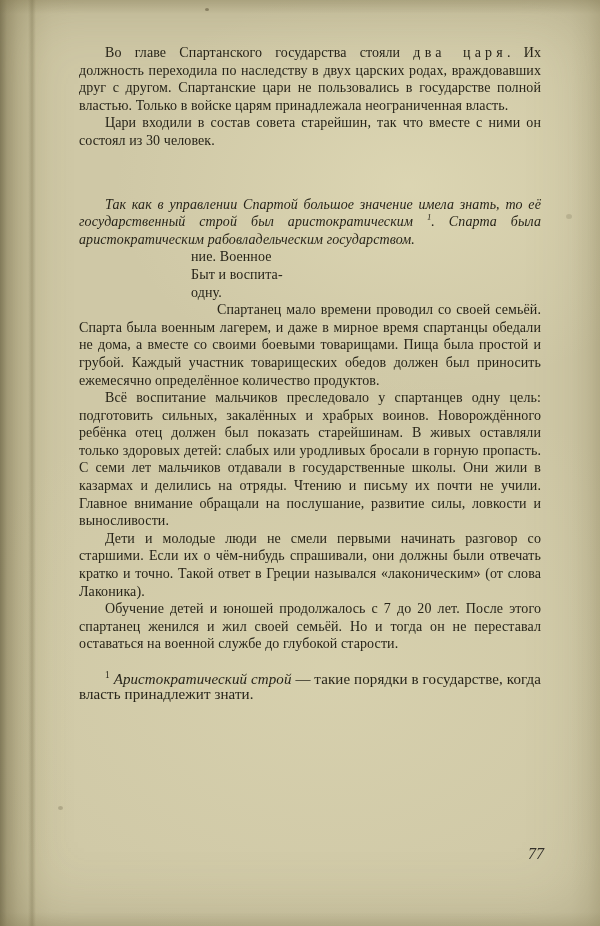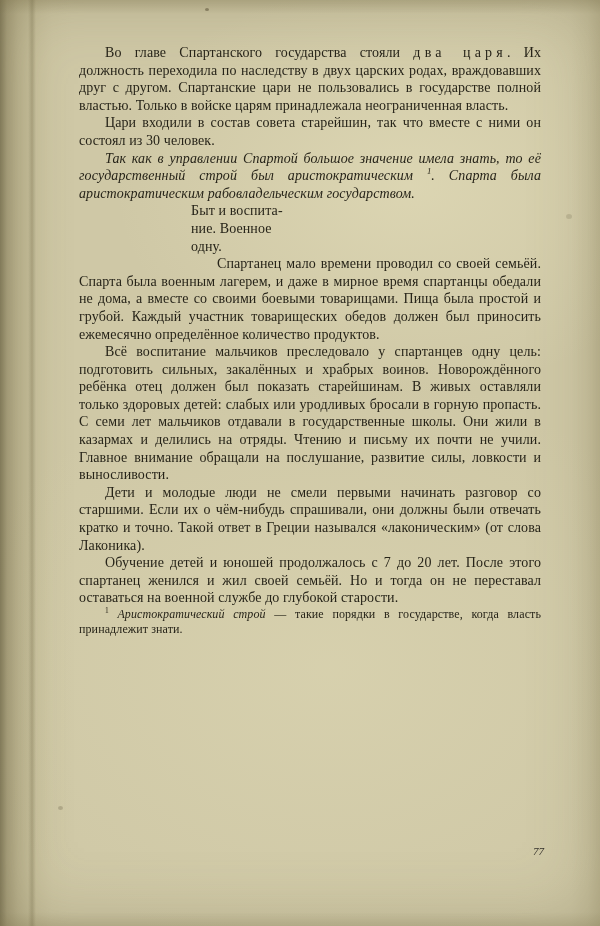--- a/index.html
+++ b/index.html
@@ -35,41 +35,41 @@
   .speck.s2 { left:58px;  top:806px; width:5px; height:4px; opacity:.5; }
   .speck.s3 { left:566px; top:214px; width:6px; height:5px; opacity:.35; }
 
   .text-col {
     position:absolute; left:79px; top:44px; width:462px;
     font-size:14px; line-height:17.6px;
     text-align:justify;
     letter-spacing:0.1px;
   }
   p.para { text-indent:26px; }
-  p.italic-para { font-style:italic; }
+  p.italic-para { font-style:italic;margin-top:46px; }
   .sperr { letter-spacing:0.30em; }
   sup { font-size:0.62em; vertical-align:super; line-height:0; }
 
   .sidehead {
     float:left; width:102px; min-height:66px;
     margin:0 10px 0 0; padding-top:15px;
     font-weight:bold; font-size:11px; line-height:13.5px;
     text-align:center; text-indent:0;
   }
 
   .footnote {
-    margin-top:0;
-    font-size:12px; line-height:14.5px;
+    margin-top:19px;
+    font-size:15px; line-height:14.5px;
     text-indent:26px;
   }
   .footnote .fn-term { font-style:italic; }
 
   .page-number {
     position:absolute; right:56px; top:845px;
-    font-size:11px; font-style:italic; font-weight:normal;
+    font-size:16px; font-style:italic; font-weight:normal;
     color:#33302a;
   }
 </style>
 </head>
 <body>
 
 <div class="page">
   <div class="crease"></div>
   <div class="speck s1"></div>
   <div class="speck s2"></div>
@@ -78,21 +78,21 @@
   <div class="text-col">
 
     <p class="para"><span>Во главе Спартанского государства стояли </span><span class="sperr">два царя</span><span>. Их должность переходила по наследству в двух царских родах, враждовавших друг с другом. Спартанские цари не пользовались в государстве полной властью. Только в войске царям принадлежала неограниченная власть.</span></p>
 
     <p class="para">Цари входили в состав совета старейшин, так что вместе с ними он состоял из 30 человек.</p>
 
     <p class="para italic-para"><span>Так как в управлении Спартой большое значение имела знать, то её государственный строй был аристократическим </span><sup>1</sup><span>. Спарта была аристократическим рабовладельческим государством.</span></p>
 
     <p class="para">
       <span class="sidehead"></span>
-      </p><div>Быт и воспита-</div><div>ние. Военное</div><div>одну.</div>
+      </p><div>ние. Военное</div><div>Быт и воспита-</div><div>одну.</div>
     <p></p>
 
     <p class="para">Спартанец мало времени проводил со своей семьёй. Спарта была военным лагерем, и даже в мирное время спартанцы обедали не дома, а вместе со своими боевыми товарищами. Пища была простой и грубой. Каждый участник товарищеских обедов должен был приносить ежемесячно определённое количество продуктов.</p>
 
     <p class="para">Всё воспитание мальчиков преследовало у спартанцев одну цель: подготовить сильных, закалённых и храбрых воинов. Новорождённого ребёнка отец должен был показать старейшинам. В живых оставляли только здоровых детей: слабых или уродливых бросали в горную пропасть. С семи лет мальчиков отдавали в государственные школы. Они жили в казармах и делились на отряды. Чтению и письму их почти не учили. Главное внимание обращали на послушание, развитие силы, ловкости и выносливости.</p>
 
 
     <p class="para">Дети и молодые люди не смели первыми начинать разговор со старшими. Если их о чём-нибудь спрашивали, они должны были отвечать кратко и точно. Такой ответ в Греции назывался «лаконическим» (от слова Лаконика).</p>
 
     <p class="para">Обучение детей и юношей продолжалось с 7 до 20 лет. После этого спартанец женился и жил своей семьёй. Но и тогда он не переставал оставаться на военной службе до глубокой старости.</p>

